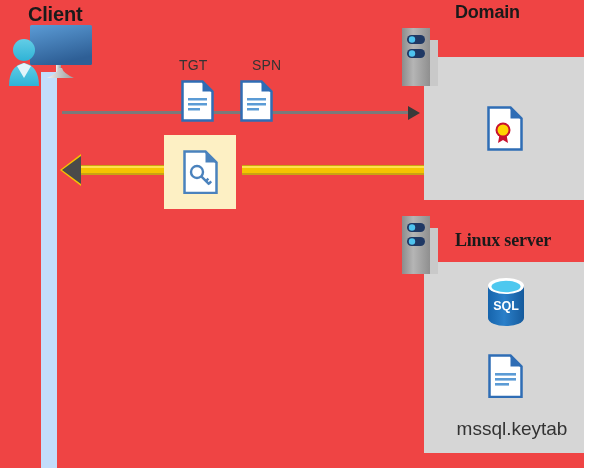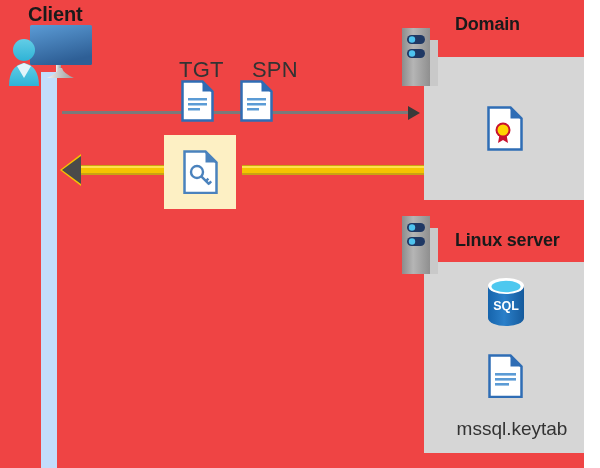--- a/index.html
+++ b/index.html
@@ -33,33 +33,34 @@
     font-weight: bold;
     color: #1a1a1a;
     letter-spacing: -0.2px;
   }
   #client-title {
     left: 28px; top: 2px;
     font-size: 20px;
     line-height: 24px;
   }
   #dc-title {
-    left: 455px; top: 12px;
+    left: 455px; top: 0;
     font-size: 18px;
     line-height: 24px;
     width: 140px;
   }
   #linux-title {
     left: 455px; top: 228px;
     font-size: 18px;
     line-height: 24px;
     width: 140px;
+    font-family: Liberation Serif, serif;
   }
   .doc-label {
-    font-size: 22px;
+    font-size: 14px;
     color: #333333;
     letter-spacing: 0.2px;
   }
   #tgt-label { left: 179px; top: 57px; }
   #spn-label { left: 252px; top: 57px; }
   #keytab-label {
     left: 424px; top: 418px;
     width: 176px;
     text-align: center;
     font-size: 19px;

